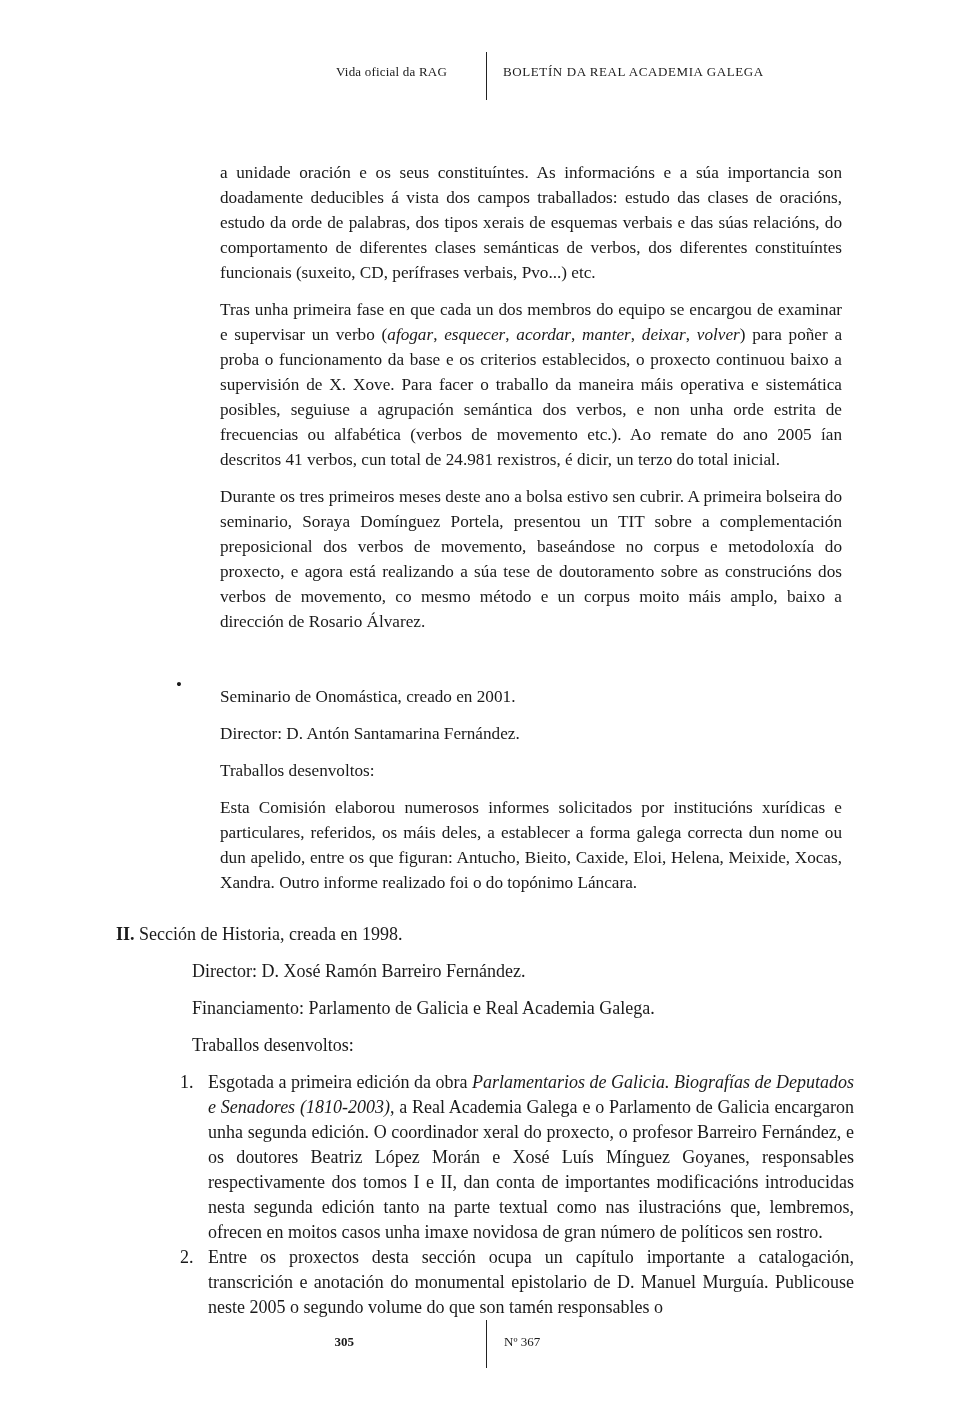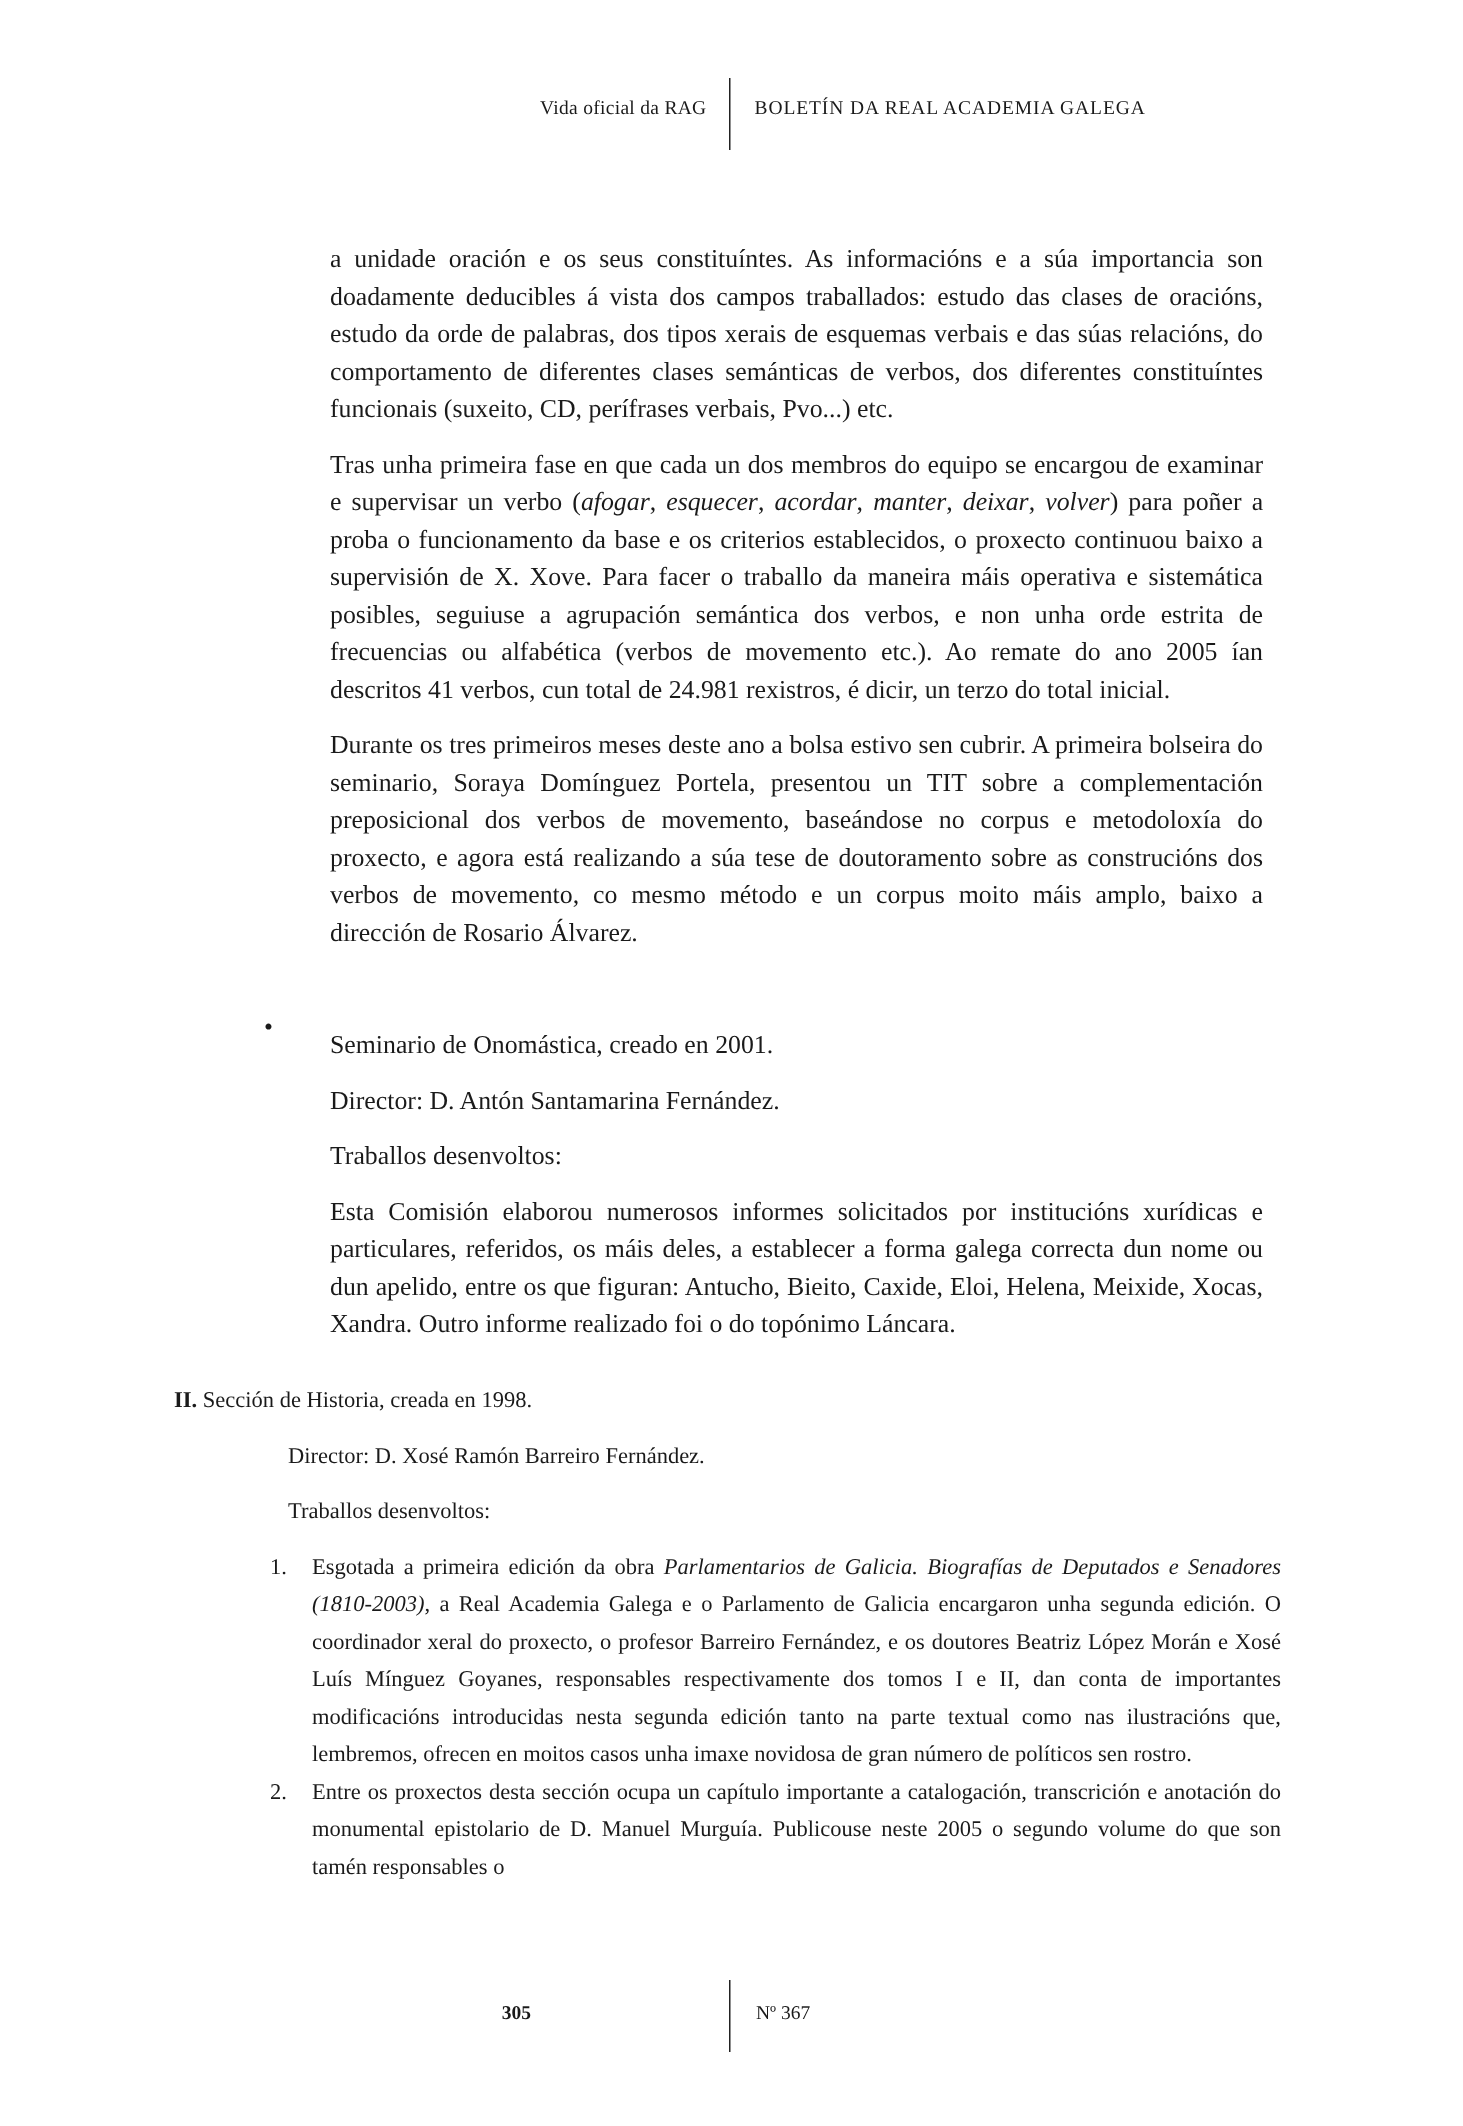--- a/index.html
+++ b/index.html
@@ -1,30 +1,30 @@
 <!DOCTYPE html>
 <html><head>
 <meta charset="utf-8">
 <style>
   html, body { margin:0; padding:0; background:#ffffff; }
   body { width:975px; height:1417px; position:relative; overflow:hidden;
          font-family:"Liberation Serif", "DejaVu Serif", serif; color:#1a1a1a; }
   .header { position:absolute; top:52px; left:0; width:975px; height:48px; }
-  .hdr-left { position:absolute; right:504px; top:12px; font-size:13px; letter-spacing:0.2px;margin-left:36px; }
+  .hdr-left { position:absolute; right:528px; top:12px; font-size:13px; letter-spacing:0.2px;margin-left:36px; }
   .hdr-rule { position:absolute; left:486px; top:0; width:1px; height:48px; background:#222; }
   .hdr-right { position:absolute; left:503px; top:12px; font-size:13px; letter-spacing:0.6px; }
 
   .body-text { position:absolute; font-size:17.2px; line-height:25px; text-align:justify; }
   .block1 { left:208px; top:148px; width:646px; }
   p { margin:12px; }
   .bullet-item { position:absolute; left:176px; top:672px; width:678px; }
   .bullet-dot { position:absolute; left:0; top:0; width:24px; font-size:17px; line-height:25px; }
   .bullet-body { position:absolute; left:32px; top:0; width:646px; font-size:17.2px; line-height:25px; text-align:justify; }
 
-  .section2 { position:absolute; left:116px; top:922px; width:738px; font-size:15px; line-height:25px; }
+  .section2 { position:absolute; left:116px; top:922px; width:738px; font-size:18px; line-height:25px; }
   .sec-head { position:relative; height:25px; }
   .sec-num { font-weight:bold; }
   .sec-meta { padding-left:64px; }
   .num-list { position:relative; margin-left:64px; }
   .num-item { position:relative; padding-left:28px; text-align:justify; }
   .num-marker { position:absolute; left:0; top:0; }
   i, .it { }
 
   .footer { position:absolute; top:1320px; left:0; width:859px; height:48px; }
   .ftr-left { position:absolute; right:505px; top:14px; font-size:13px; font-weight:bold; }
@@ -55,20 +55,21 @@
     <p>Esta Comisión elaborou numerosos informes solicitados por institucións xurídicas e particulares, referidos, os máis deles, a establecer a forma galega correcta dun nome ou dun apelido, entre os que figuran: Antucho, Bieito, Caxide, Eloi, Helena, Meixide, Xocas, Xandra. Outro informe realizado foi o do topónimo Láncara.</p>
   </div>
 </div>
 
 <div class="section2">
   <div class="sec-head">
     <span class="sec-num">II.</span>
     <span>Sección de Historia, creada en 1998.</span>
   </div>
   <p class="sec-meta">Director: D. Xosé Ramón Barreiro Fernández.</p>
+  <p class="sec-meta">Financiamento: Parlamento de Galicia e Real Academia Galega.</p>
   <p class="sec-meta">Traballos desenvoltos:</p>
   <div class="num-list">
     <div class="num-item">
       <span class="num-marker">1.</span>
       <span>Esgotada a primeira edición da obra </span><i>Parlamentarios de Galicia. Biografías de Deputados e Senadores (1810-2003)</i><span>, a Real Academia Galega e o Parlamento de Galicia encargaron unha segunda edición. O coordinador xeral do proxecto, o profesor Barreiro Fernández, e os doutores Beatriz López Morán e Xosé Luís Mínguez Goyanes, responsables respectivamente dos tomos I e II, dan conta de importantes modificacións introducidas nesta segunda edición tanto na parte textual como nas ilustracións que, lembremos, ofrecen en moitos casos unha imaxe novidosa de gran número de políticos sen rostro.</span>
     </div>
     <div class="num-item">
       <span class="num-marker">2.</span>
       <span>Entre os proxectos desta sección ocupa un capítulo importante a catalogación, transcrición e anotación do monumental epistolario de D. Manuel Murguía. Publicouse neste 2005 o segundo volume do que son tamén responsables o</span>
     </div>

